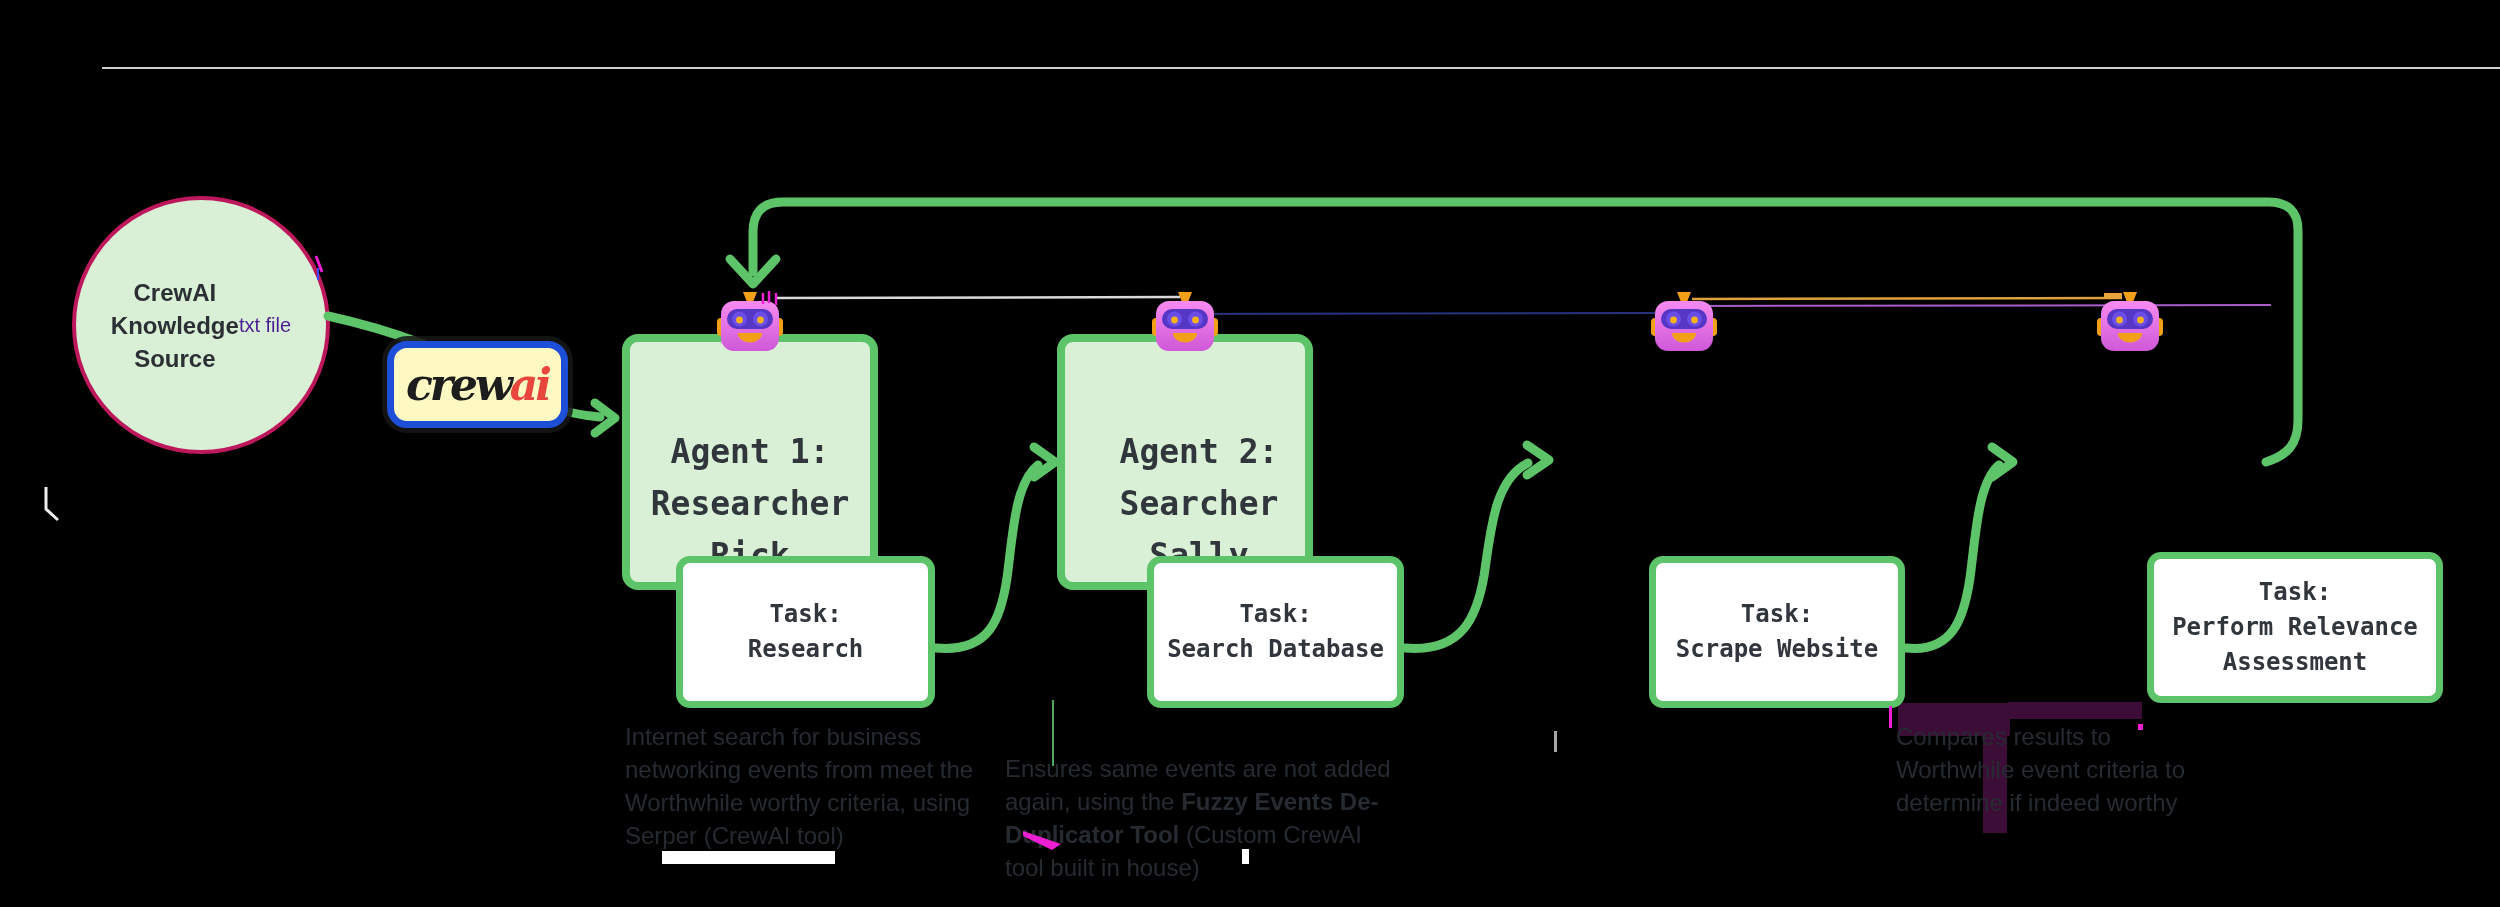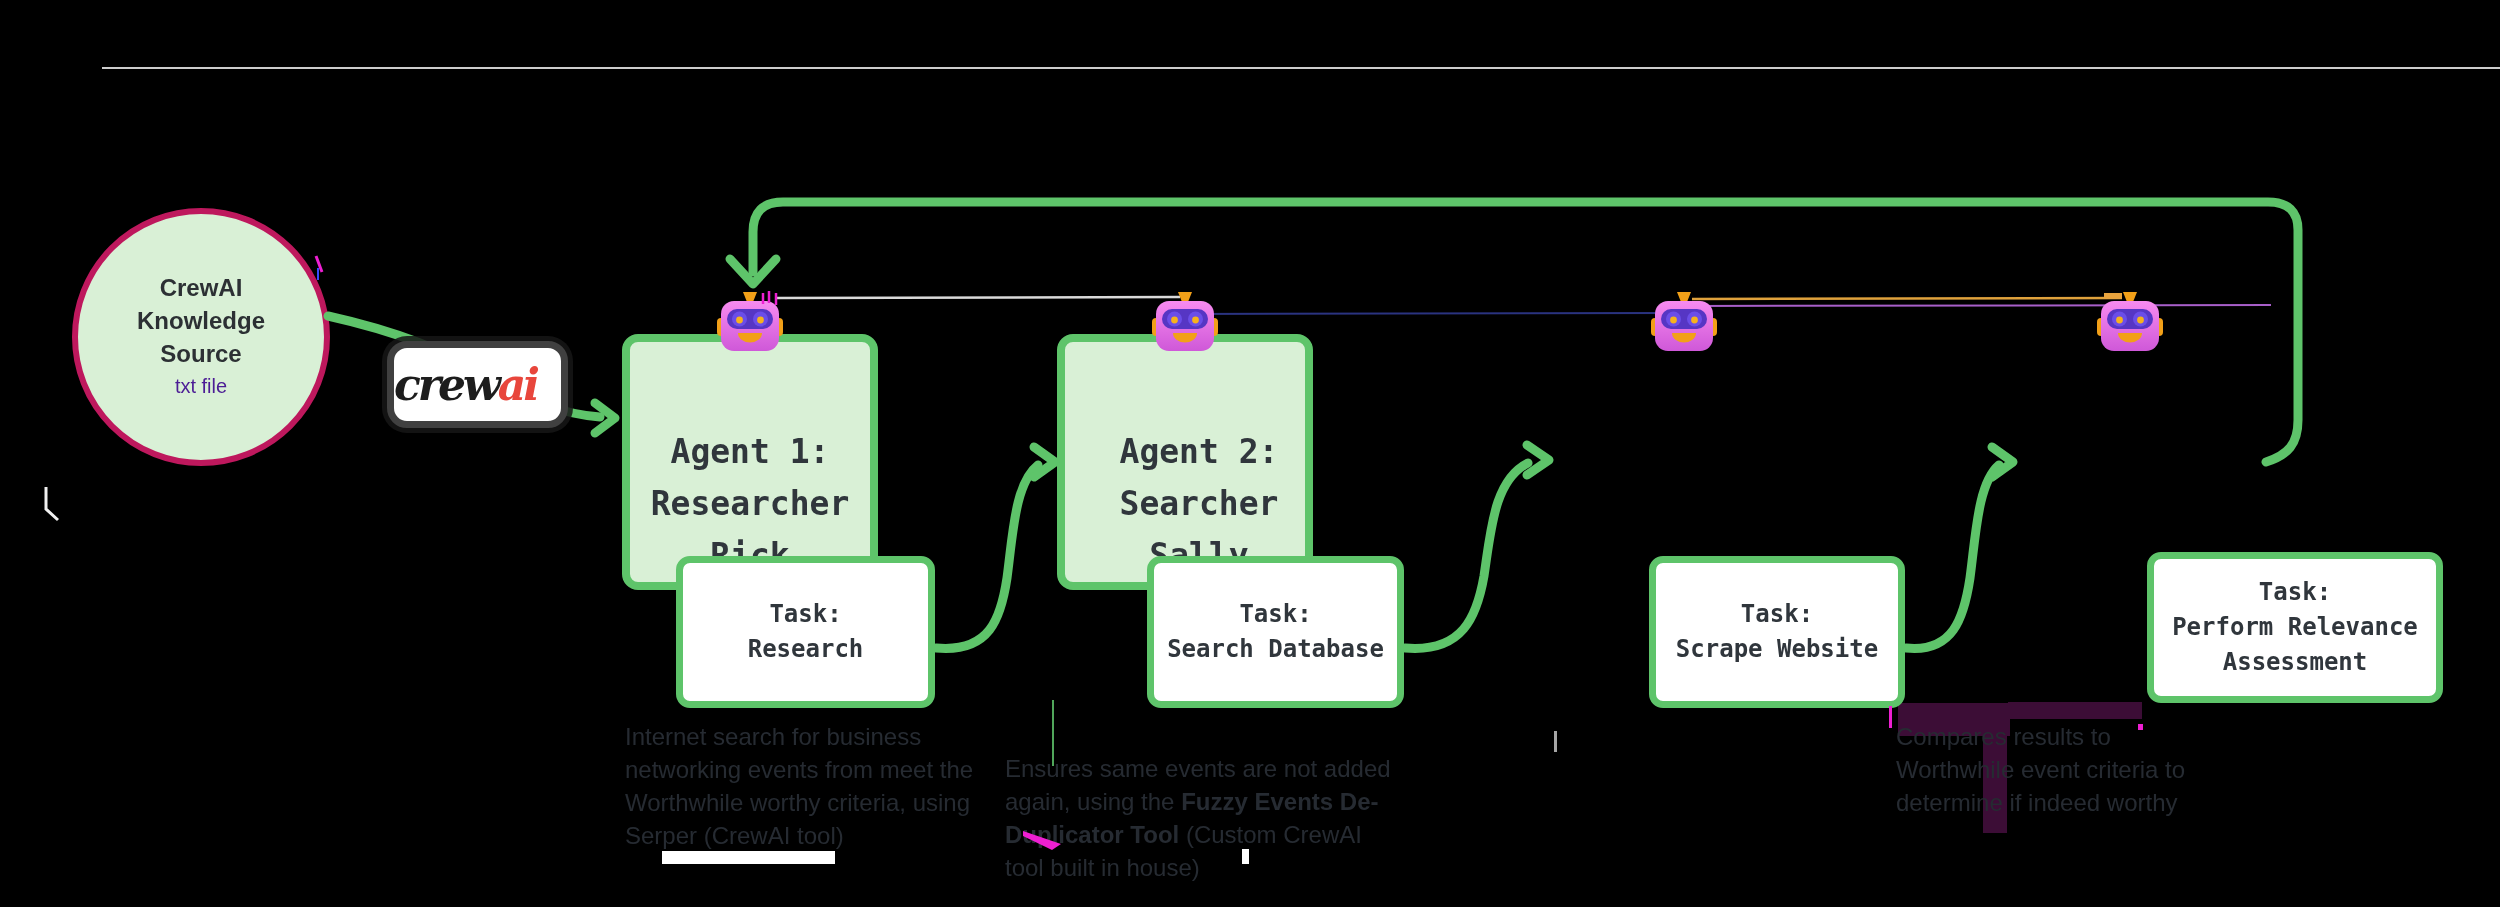--- a/index.html
+++ b/index.html
@@ -4,30 +4,30 @@
 <style>
   html,body{margin:0;padding:0;background:#000;}
   #canvas{position:relative;width:2500px;height:907px;background:#000;overflow:hidden;
           font-family:"Liberation Sans",sans-serif;}
   .abs{position:absolute;box-sizing:border-box;}
 
   
   #top-line{left:102px;top:67px;width:2398px;height:2px;background:#d8d8d8;opacity:.95;z-index:1;}
 
   
-  #source-circle{left:72px;top:208px;width:258px;height:258px;border-radius:50%;
-    background:#d9f0d6;border:6px solid #be185d;z-index:2;
-    display:flex;flex-direction:column;align-items:center;justify-content:center;text-align:center;}
+  #source-circle{left:72px;top:196px;width:258px;height:258px;border-radius:50%;
+    background:#d9f0d6;border:4px solid #be185d;z-index:2;
+    display:flex;flex-direction:row;align-items:center;justify-content:center;text-align:center;}
   #source-circle .title{font-weight:bold;font-size:24px;line-height:33px;color:#2c3034;white-space:pre-line;}
   #source-circle .subtitle{font-size:20px;line-height:33px;color:#4c1d95;}
 
   
-  #crewai-logo{left:387px;top:341px;width:181px;height:87px;background:#ffffff;
-    border:7px solid #404040;border-radius:20px;box-shadow:0 0 0 5px rgba(22,22,22,.85);
-    z-index:5;display:flex;align-items:center;justify-content:flex-start;
+  #crewai-logo{left:387px;top:341px;width:181px;height:87px;background:#fef9c3;
+    border:7px solid #1d4ed8;border-radius:20px;box-shadow:0 0 0 5px rgba(22,22,22,.85);
+    z-index:5;display:flex;align-items:center;justify-content:center;
     font-family:"DejaVu Serif",serif;font-style:italic;font-weight:bold;
     font-size:44px;letter-spacing:-3px;}
   #crewai-logo .crew{color:#1d1d1d;}
   #crewai-logo .ai{color:#e8463c;}
 
   
   .agent-box{top:334px;width:256px;height:256px;background:#d9f0d6;border:8px solid #5ec46a;
     border-radius:16px;z-index:2;display:flex;align-items:flex-end;justify-content:center;}
   .agent-title{font-family:"DejaVu Sans Mono",monospace;font-weight:600;font-size:33px;
     line-height:52px;color:#30363c;text-align:center;white-space:pre-line;}

